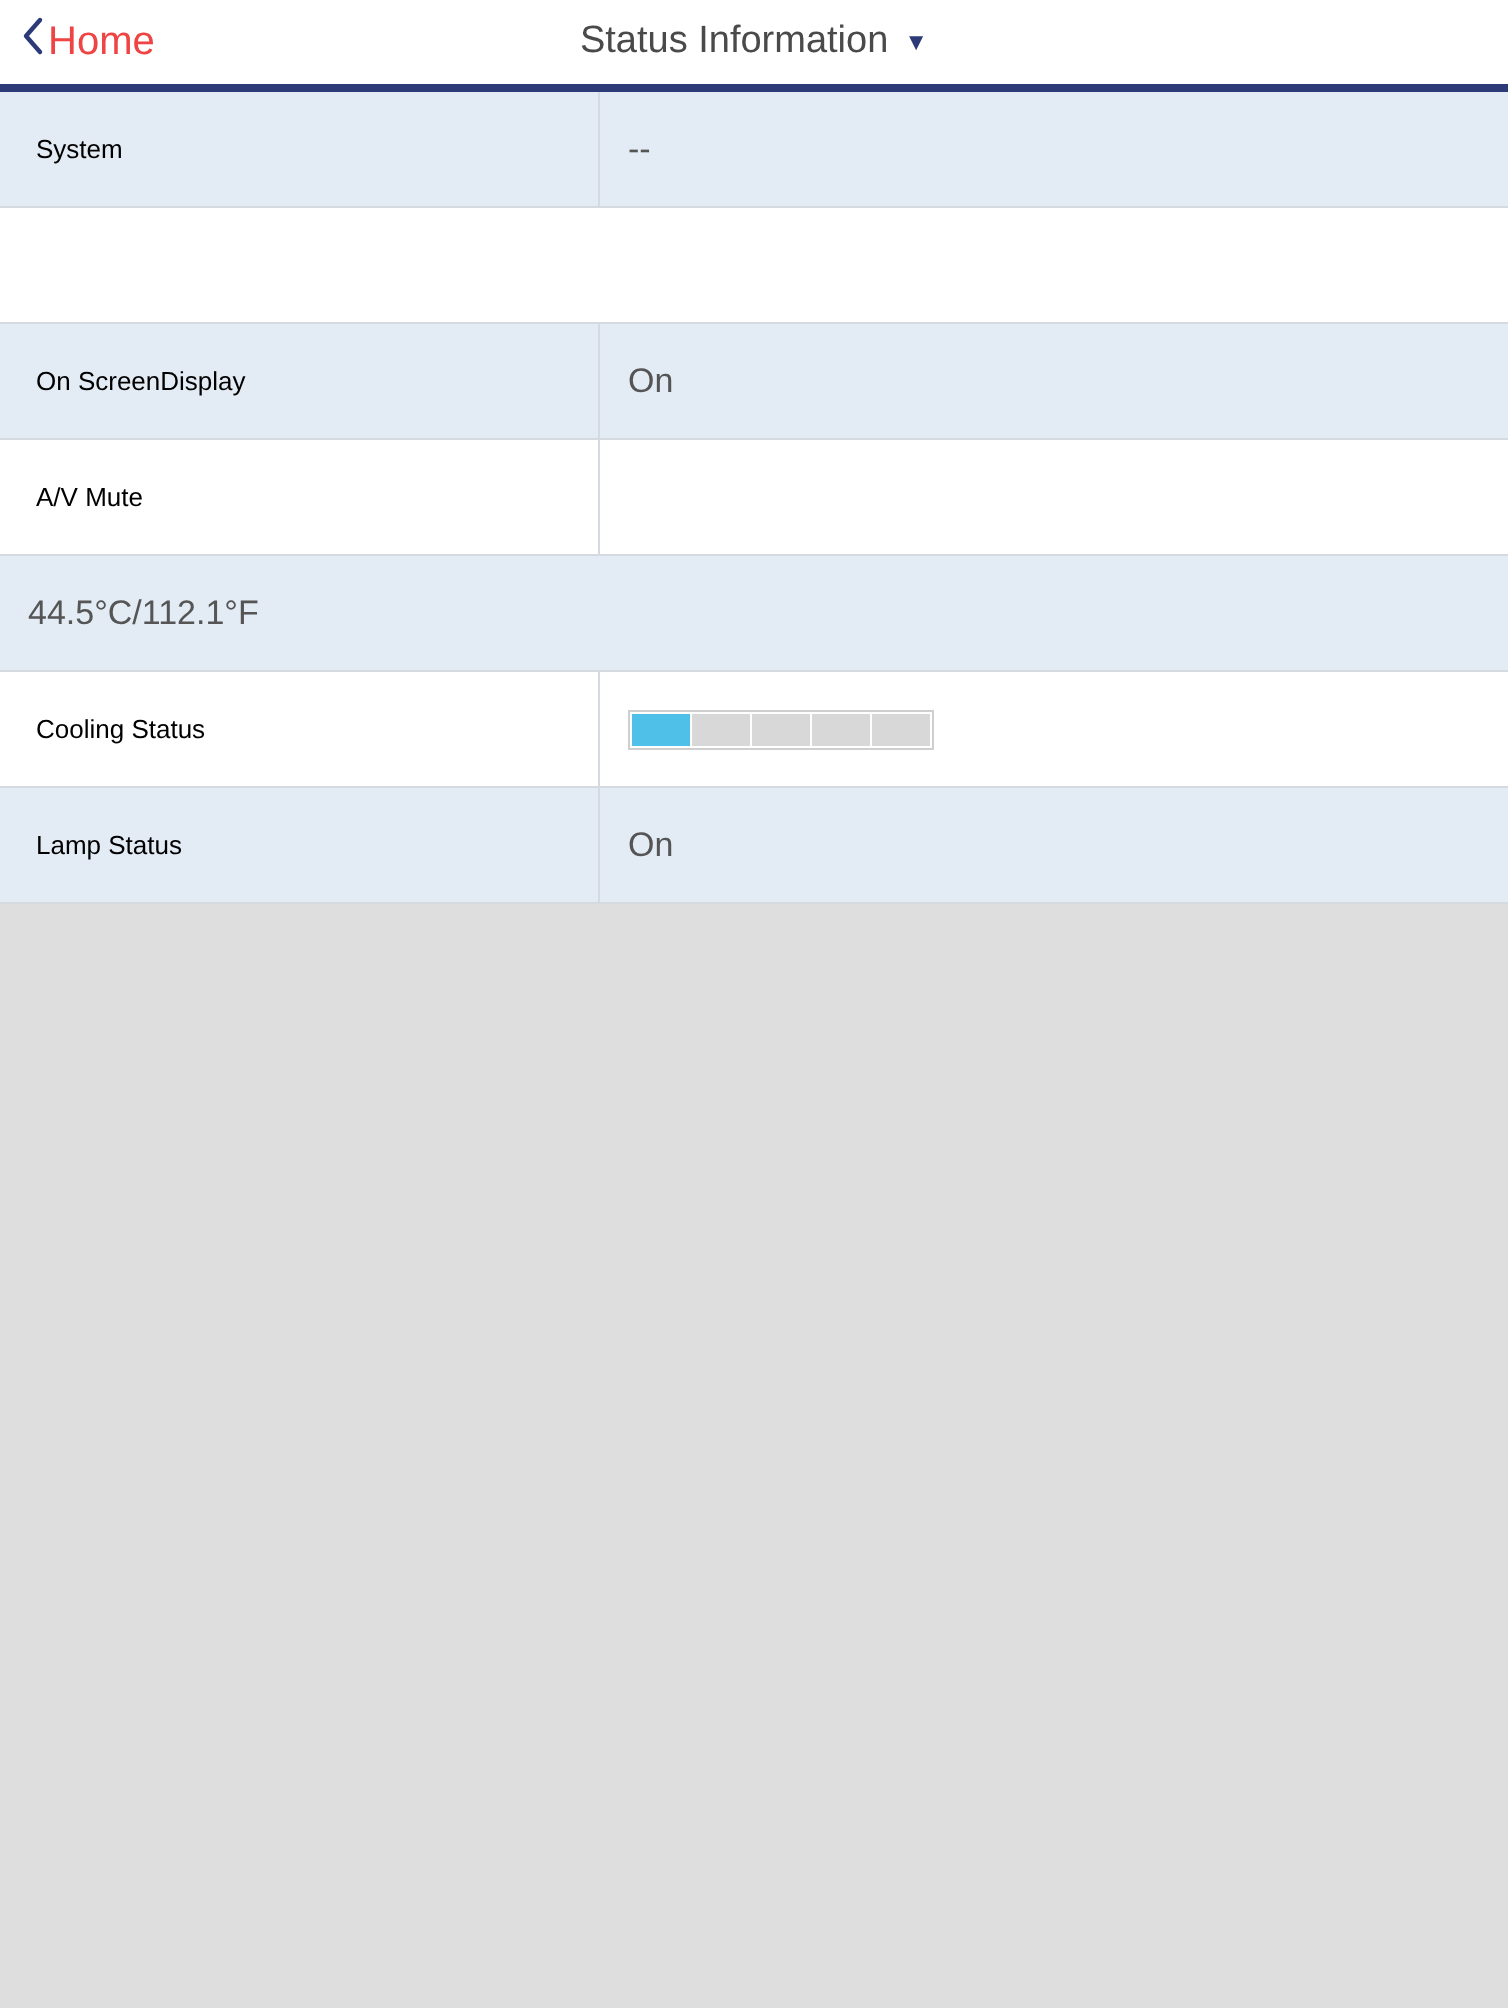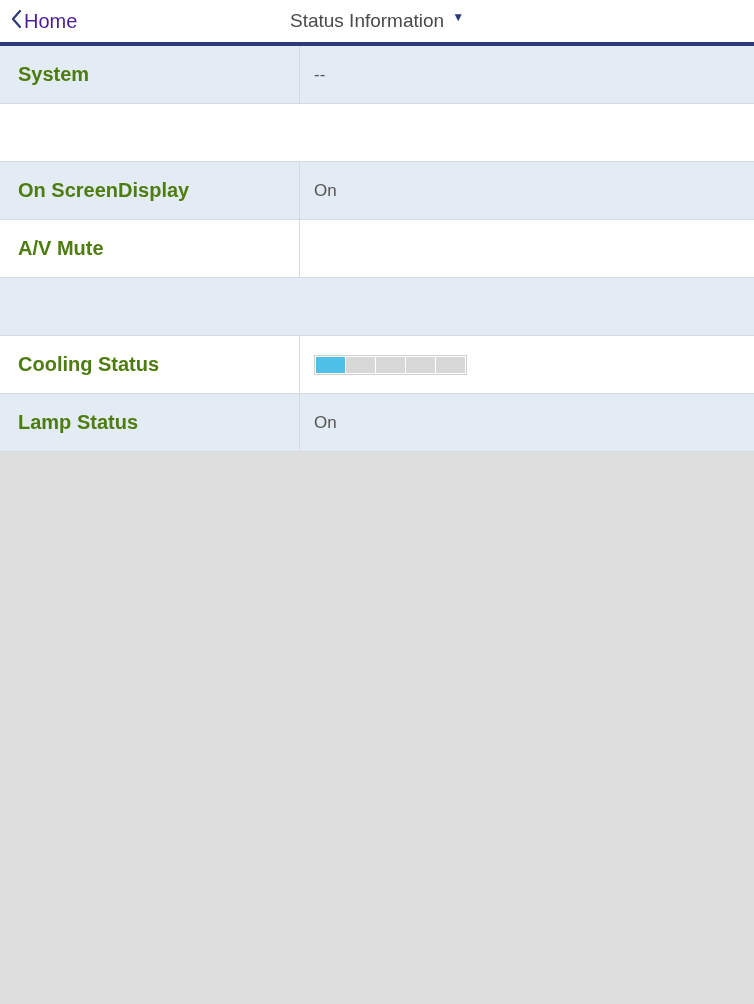--- a/index.html
+++ b/index.html
@@ -15,21 +15,21 @@
       height: 46px;
       display: flex;
       align-items: center;
       position: relative;
       border-bottom: 4px solid #2c3a78;
     }
     .home-link {
       display: flex;
       align-items: center;
       padding-left: 10px;
-      color: #4c1d95;
+      color: #ef4444;
       font-size: 20px;
       cursor: pointer;
     }
     .home-link .chevron {
       display: inline-block;
       margin-right: 2px;
     }
     .title-wrap {
       position: absolute;
       left: 0; right: 0;
@@ -37,20 +37,21 @@
       justify-content: center;
       align-items: center;
       pointer-events: none;
     }
     .title-wrap .title {
       color: #4a4a4a;
       font-size: 19px;
       pointer-events: auto;
       cursor: pointer;
       display: flex;
+      align-items: center;
     }
     .title .tri {
       margin-left: 8px;
       color: #2c3a78;
       font-size: 12px;
     }
     .table {
       width: 100%;
       background: #ffffff;
     }
@@ -63,24 +64,23 @@
       background: #e3ebf4;
     }
     .row:nth-child(even) {
       background: #ffffff;
     }
     .row .label {
       width: 300px;
       padding-left: 18px;
       display: flex;
       align-items: center;
-      color: #4d7c0f;
-      font-size: 20px;
+      color: #000000;
+      font-size: 13px;
       border-right: 1px solid #d5d9e0;
-      font-weight: bold;
     }
     .row .value {
       flex: 1;
       padding-left: 14px;
       display: flex;
       align-items: center;
       color: #555555;
       font-size: 17px;
     }
     .cooling-bar {
@@ -128,20 +128,21 @@
     <div class="row">
     </div>
     <div class="row">
       <div class="label">On ScreenDisplay</div>
       <div class="value">On</div>
     </div>
     <div class="row">
       <div class="label">A/V Mute</div>
     </div>
     <div class="row">
+      <div class="value">44.5°C/112.1°F</div>
     </div>
     <div class="row">
       <div class="label">Cooling Status</div>
       <div class="value">
         <div class="cooling-bar">
           <div class="seg on"></div>
           <div class="seg"></div>
           <div class="seg"></div>
           <div class="seg"></div>
           <div class="seg"></div>

